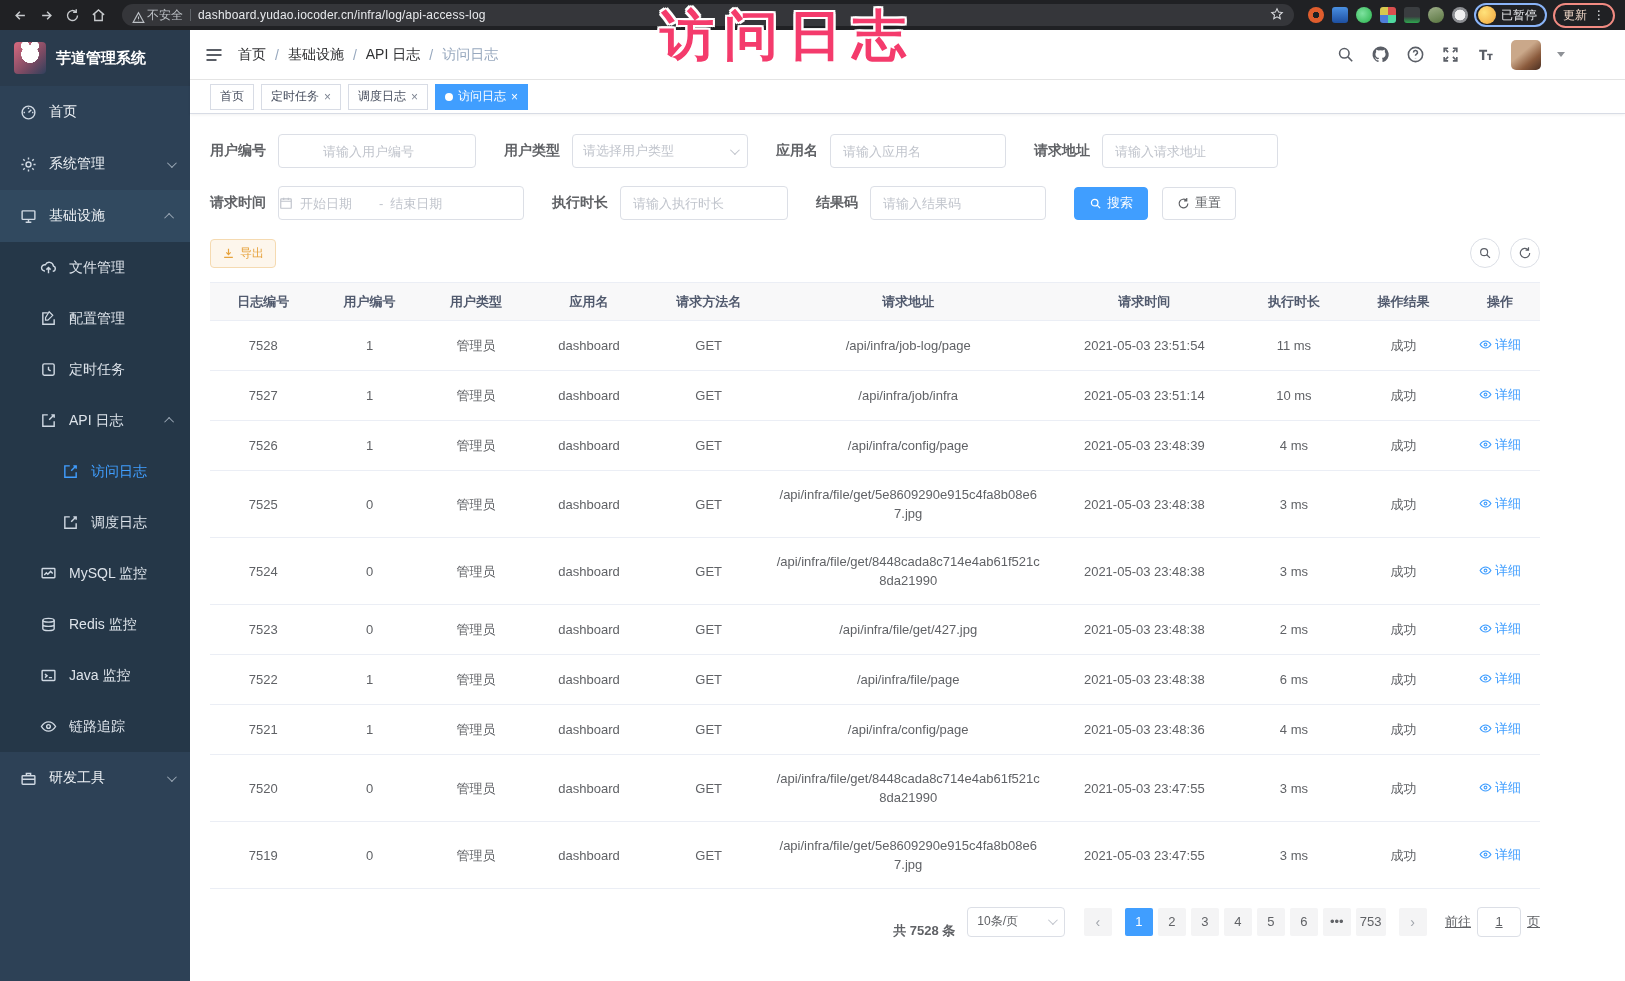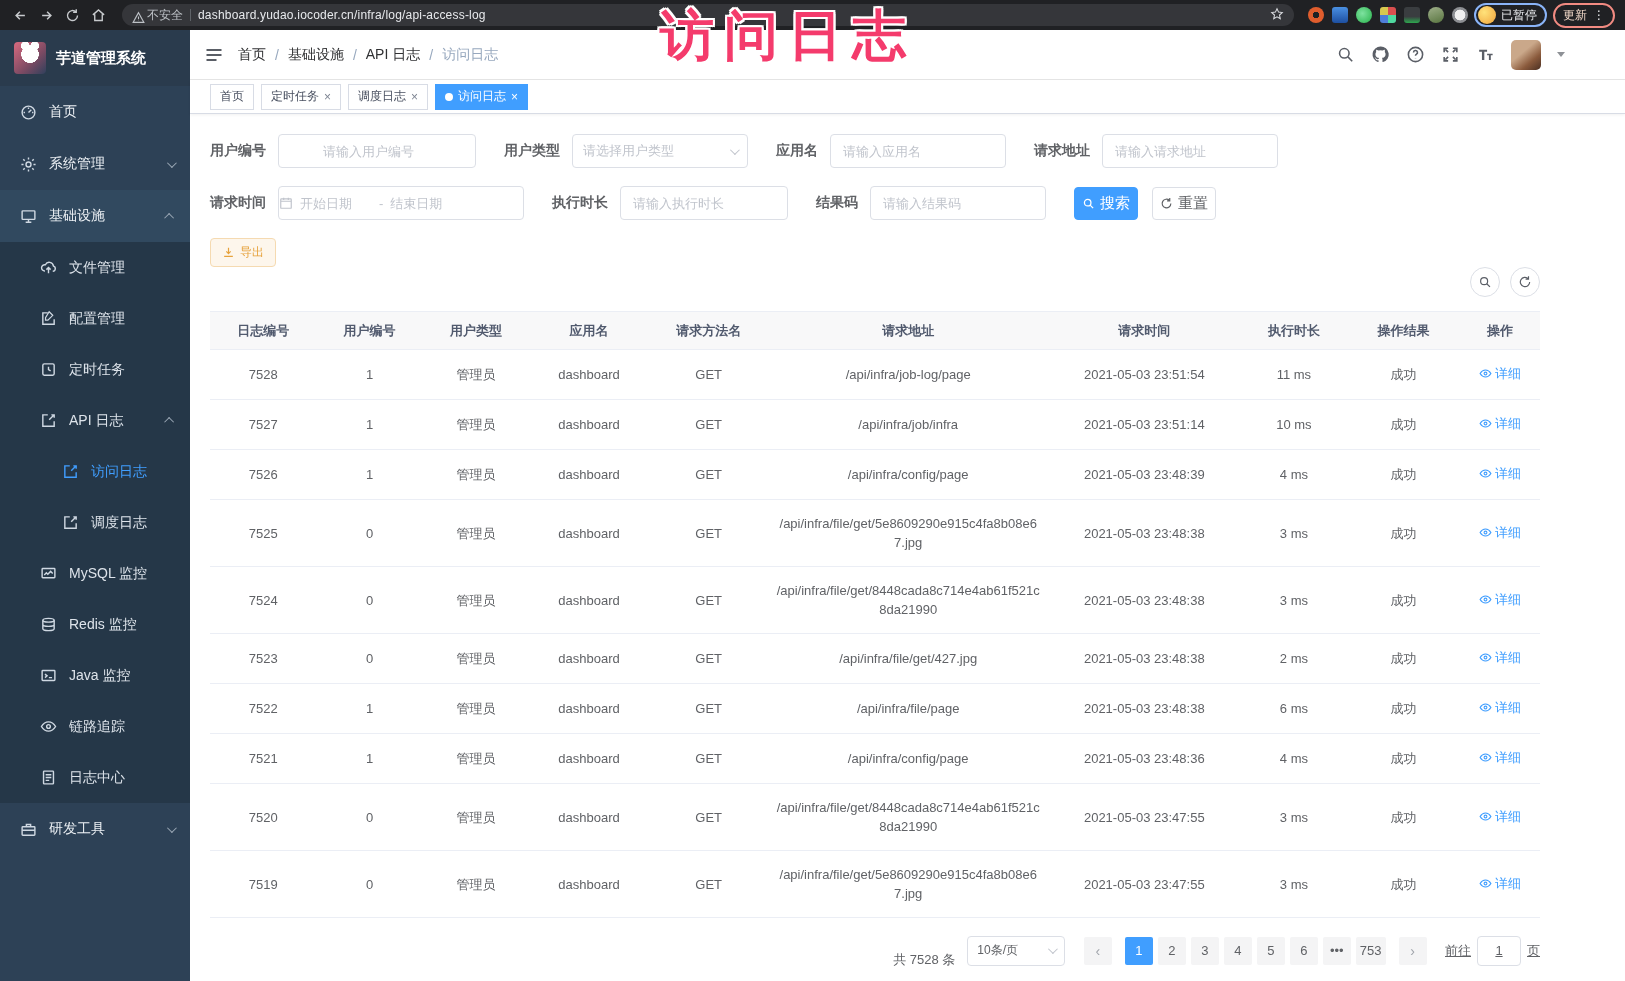--- a/index.html
+++ b/index.html
@@ -78,41 +78,41 @@
   .inp { height:34px; border:1px solid #dcdfe6; border-radius:4px; padding:0 12px; font-size:13px; color:#606266; background:#fff; font-family:inherit; }
   .inp::placeholder { color:#c0c4cc; }
   .w200 { width:198px;padding-left:44px; } .w180 { width:176px; } .w170 { width:168px; }
   .sel { width:176px; height:34px; border:1px solid #dcdfe6; border-radius:4px; display:flex; align-items:center; padding:0 10px; color:#c0c4cc; font-size:13px; background:#fff; cursor:pointer; }
   .sel .chev { border-color:#c0c4cc; margin-left:auto; }
   .daterange { width:246px; height:34px; border:1px solid #dcdfe6; border-radius:4px; display:flex; align-items:center; padding:0 0; gap:7px; background:#fff; }
   .daterange .cal { width:14px; height:14px; color:#c0c4cc; flex:0 0 auto; }
   .daterange input { border:none; outline:none; width:72px; font-size:13px; color:#606266; font-family:inherit; }
   .daterange input::placeholder { color:#c0c4cc; }
   .daterange .sep { color:#c0c4cc; font-size:13px; }
-  .btn { height:33px; border-radius:4px; border:1px solid #dcdfe6; background:#fff; color:#606266; font-size:15px; padding:0 7px; display:inline-flex; align-items:center; gap:5px; cursor:pointer; font-family:inherit; }
+  .btn { height:33px; border-radius:4px; border:1px solid #dcdfe6; background:#fff; color:#606266; font-size:13px; padding:0 14px; display:inline-flex; align-items:center; gap:5px; cursor:pointer; font-family:inherit; }
   .btn svg { width:13px; height:13px; }
   .btn.primary { background:#409EFF; border-color:#409EFF; color:#fff; }
   .btn.warn-plain { background:#fdf6ec; border-color:#f5dab1; color:#e6a23c; height:29px; font-size:12px; padding:0 11px; }
-  .toolbar-row { display:flex; align-items:flex-start; margin-bottom:14px;flex-direction:column; }
+  .toolbar-row { display:flex; align-items:flex-end; margin-bottom:14px; }
   .tool-circles { margin-left:auto; display:flex; gap:10px; }
   .circle-btn { width:30px; height:30px; border-radius:50%; border:1px solid #dcdfe6; background:#fff; color:#5a5e66; display:flex; align-items:center; justify-content:center; cursor:pointer; }
   .circle-btn svg { width:14px; height:14px; }
 
   
   table { width:100%; border-collapse:collapse; font-size:13px; color:#606266; table-layout:fixed; }
   thead th { background:#f8f8f9; color:#515a6e; font-weight:bold; height:38px; text-align:center; border-bottom:1px solid #ebeef5; border-top:1px solid #ebeef5; padding:0 4px; }
   tbody td { text-align:center; padding:14px 6px; border-bottom:1px solid #ebeef5; word-break:break-all; line-height:19px; }
   .detail-link { color:#409EFF; cursor:pointer; display:inline-flex; align-items:center; gap:3px; white-space:nowrap; }
   .detail-link svg { width:13px; height:13px; }
   col.c-id{width:8%} col.c-uid{width:8%} col.c-utype{width:8%} col.c-app{width:9%} col.c-method{width:9%}
   col.c-url{width:21%} col.c-time{width:14.5%} col.c-dur{width:8%} col.c-result{width:8.5%} col.c-op{width:6%}
 
   
   .pager-row { display:flex; align-items:center; justify-content:flex-end; gap:8px; margin-top:14px; font-size:13px; color:#606266; padding-bottom:20px; }
-  .pg-total { margin-right:4px; font-weight:400;margin-top:19px; }
+  .pg-total { margin-right:4px; font-weight:700;margin-top:19px; }
   .pg-size { width:98px; height:30px; border:1px solid #dcdfe6; border-radius:4px; display:flex; align-items:center; padding:0 9px; color:#606266; font-size:12px; cursor:pointer; margin-right:8px; }
   .pg-size .chev { border-color:#c0c4cc; margin-left:auto; }
   .pg-btn { min-width:28px; height:28px; background:#f4f4f5; color:#606266; border:none; border-radius:2px; margin:0 2.5px; font-size:13px; display:inline-flex; align-items:center; justify-content:center; cursor:pointer; font-family:inherit; padding:0 4px; }
   .pg-btn.active { background:#409EFF; color:#fff; }
   .pg-btn.nav { color:#a0a4ab; font-size:14px; }
   .pg-goto { display:flex; align-items:center; gap:6px; margin-left:8px;text-decoration:underline; }
   .pg-goto input { width:44px; height:30px; border:1px solid #dcdfe6; border-radius:4px; text-align:center; font-size:13px; color:#606266; font-family:inherit; }
 
   
   .watermark { position:absolute; left:660px; top:0px; font-size:54px; font-weight:bold; letter-spacing:10px; color:#f43b6c; z-index:99; pointer-events:none;
@@ -296,29 +296,20 @@
         </div>
         <div class="mitem">
           <span class="ic">
               <svg viewBox="0 0 24 24" fill="none" stroke="currentColor" stroke-width="2">
                 <path d="M2 12s4-6.5 10-6.5S22 12 22 12s-4 6.5-10 6.5S2 12 2 12z"></path>
                 <circle cx="12" cy="12" r="2.6"></circle>
               </svg>
             </span>
           <span>链路追踪</span>
         </div>
-        <div class="mitem">
-          <span class="ic">
-              <svg viewBox="0 0 24 24" fill="none" stroke="currentColor" stroke-width="2">
-                <rect x="5" y="3" width="14" height="18" rx="1"></rect>
-                <path d="M8 8h8M8 12h8M8 16h5"></path>
-              </svg>
-            </span>
-          <span>日志中心</span>
-        </div>
       </div>
       <div class="mitem">
         <span class="ic">
             <svg viewBox="0 0 24 24" fill="none" stroke="currentColor" stroke-width="2">
               <rect x="3" y="8" width="18" height="12" rx="1"></rect>
               <path d="M9 8V5h6v3M3 13h18"></path>
             </svg>
           </span>
         <span>研发工具</span>
         <span class="chev down"></span>

